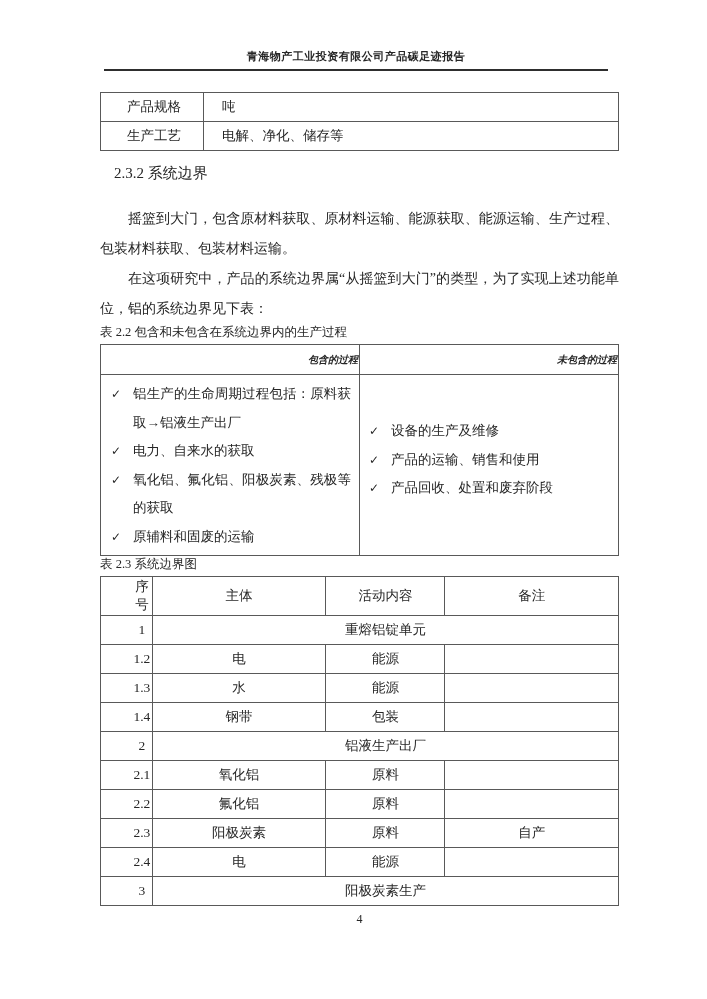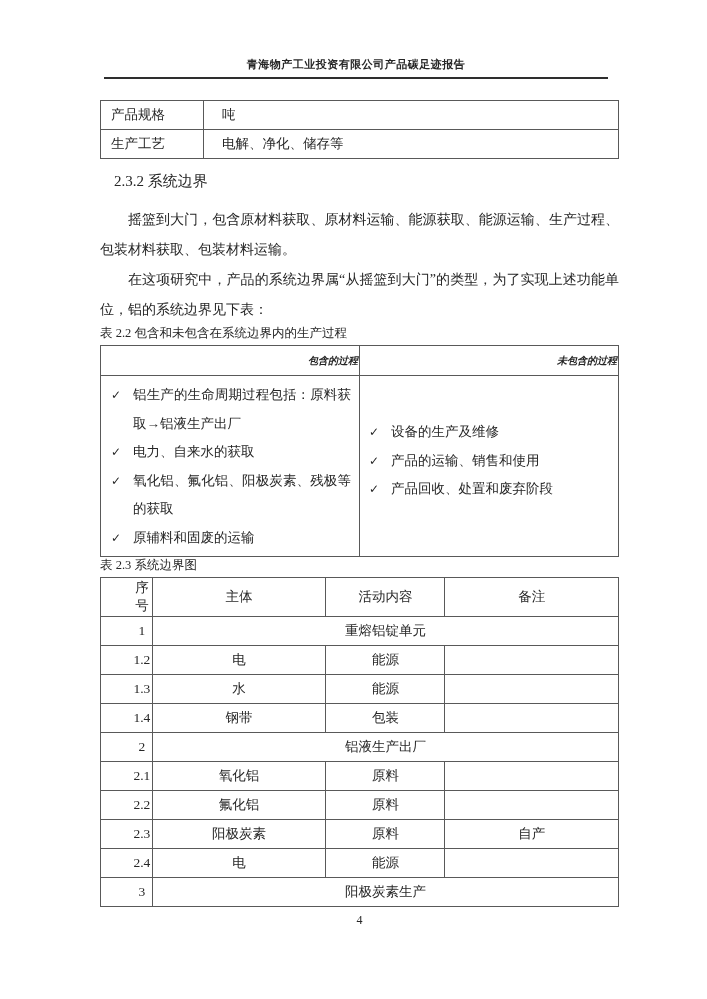--- a/index.html
+++ b/index.html
@@ -9,21 +9,21 @@
     width: 707px;
     height: 999px;
     margin: 0 auto;
     background: #ffffff;
     font-family: "Liberation Serif", "DejaVu Serif", serif;
     color: #262626;
     overflow: hidden;
   }
   
   .header {
-    margin: 12px 99px 0 104px;
+    margin: 4px 99px 0 104px;
     padding-top: 45px;
     padding-bottom: 6px;
     border-bottom: 2px solid #2e2e2e;
   }
   .header-title {
     text-align: center;
     font-size: 11px;
     font-weight: bold;
     letter-spacing: 0.5px;
     line-height: 14px;
@@ -31,31 +31,31 @@
   
   .content {
     margin-left: 100px;
     margin-right: 88px; 
   }
   
   table { border-collapse: collapse; width: 100%; table-layout: fixed; }
   td, th { border: 1px solid #595959; }
   .info-table { margin-top: 21px; font-size: 13.5px; }
   .info-table td { height: 29px; vertical-align: middle; }
-  .info-table td.label-cell { width: 103px; padding-left: 10px; }
+  .info-table td.label-cell { width: 103px; padding-left: 26px; }
   .info-table td.value-cell { padding-left: 18px; }
   
   .section-heading {
     margin: 13px 0 0 14px;
     font-size: 15px;
     font-weight: normal;
   }
   
   .para {
-    margin: 14px 0 0 0;
+    margin: 21px 0 0 0;
     font-size: 14px;
     line-height: 30px;
     text-indent: 2em;
     text-align: justify;
   }
   .para + .para { margin-top: 0; }
   
   .table-caption {
     font-size: 12.5px;
     font-weight: normal;

